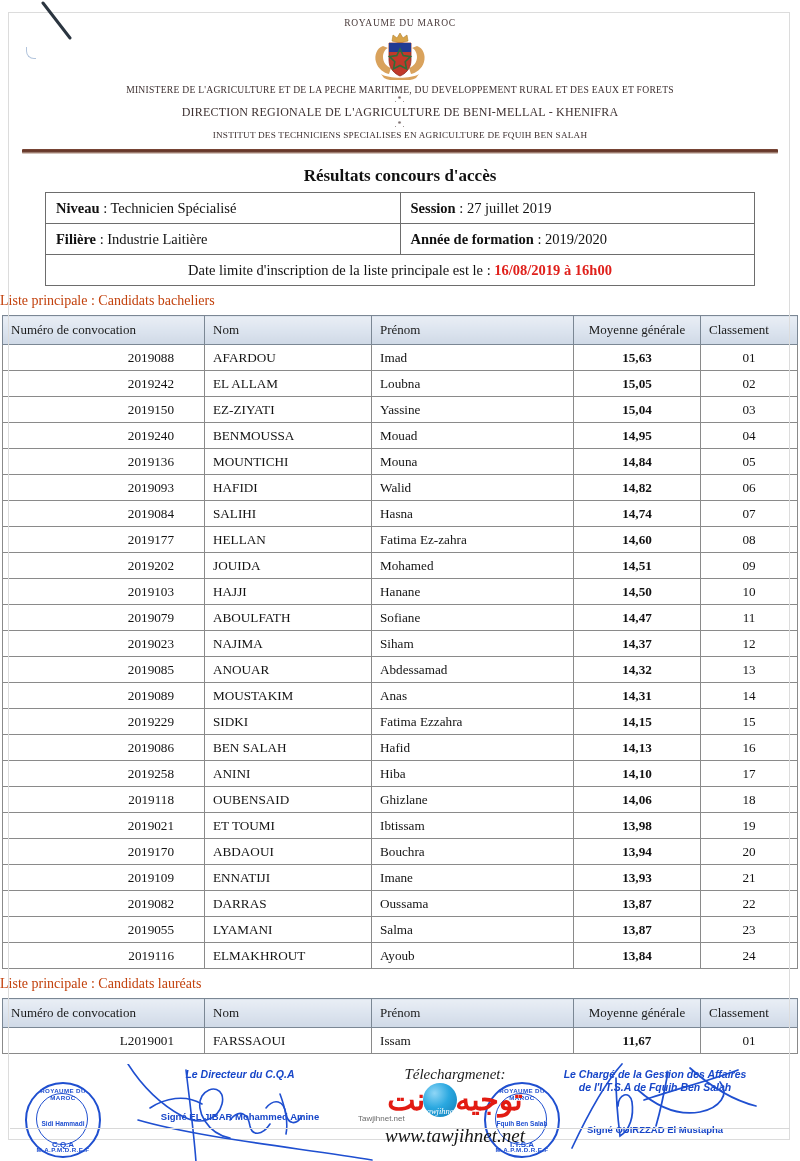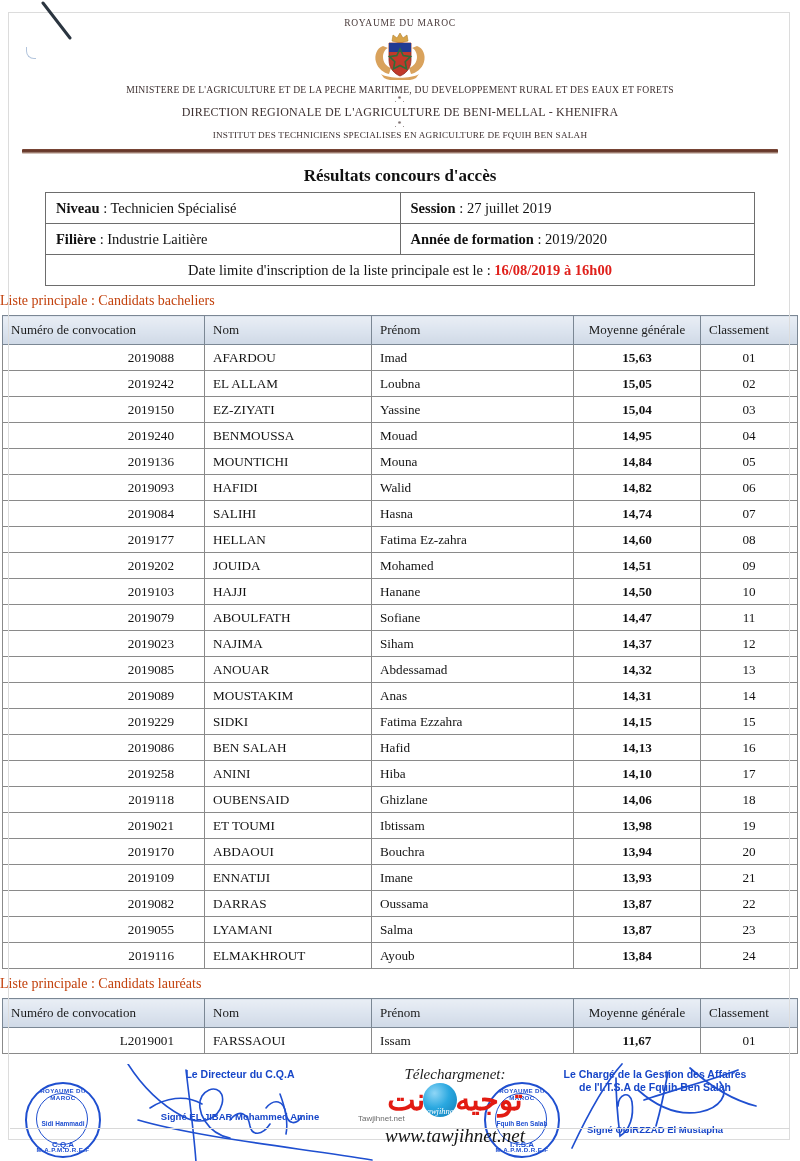--- a/index.html
+++ b/index.html
@@ -171,20 +171,21 @@
   .sig-block { position: absolute; }
   .sig-left  { left: 90px;  top: 4px; width: 300px; }
   .sig-right { left: 520px; top: 4px; width: 270px; }
   .sig-title {
     font-family: "Liberation Sans", sans-serif;
     font-size: 10.5px;
     color: #1746c8;
     line-height: 13px;
     text-align: center;
     font-weight: bold;
+    font-style: italic;
   }
   .sig-name {
     font-family: "Liberation Sans", sans-serif;
     font-size: 9.5px;
     color: #1746c8;
     font-weight: bold;
     margin-top: 30px;
     text-align: center;
   }
   .stamp {

